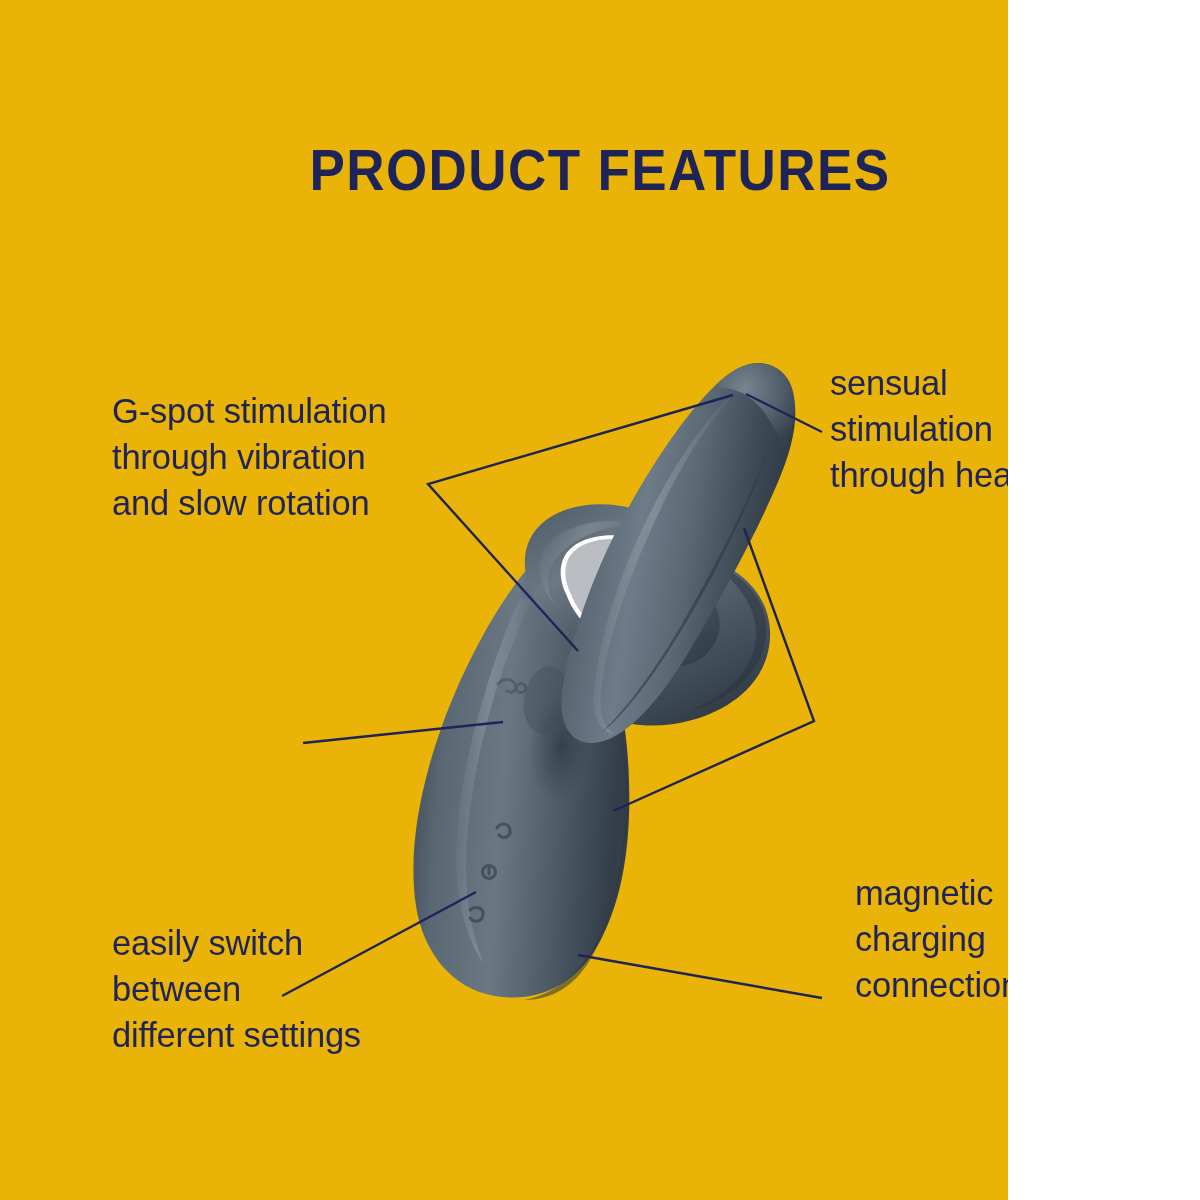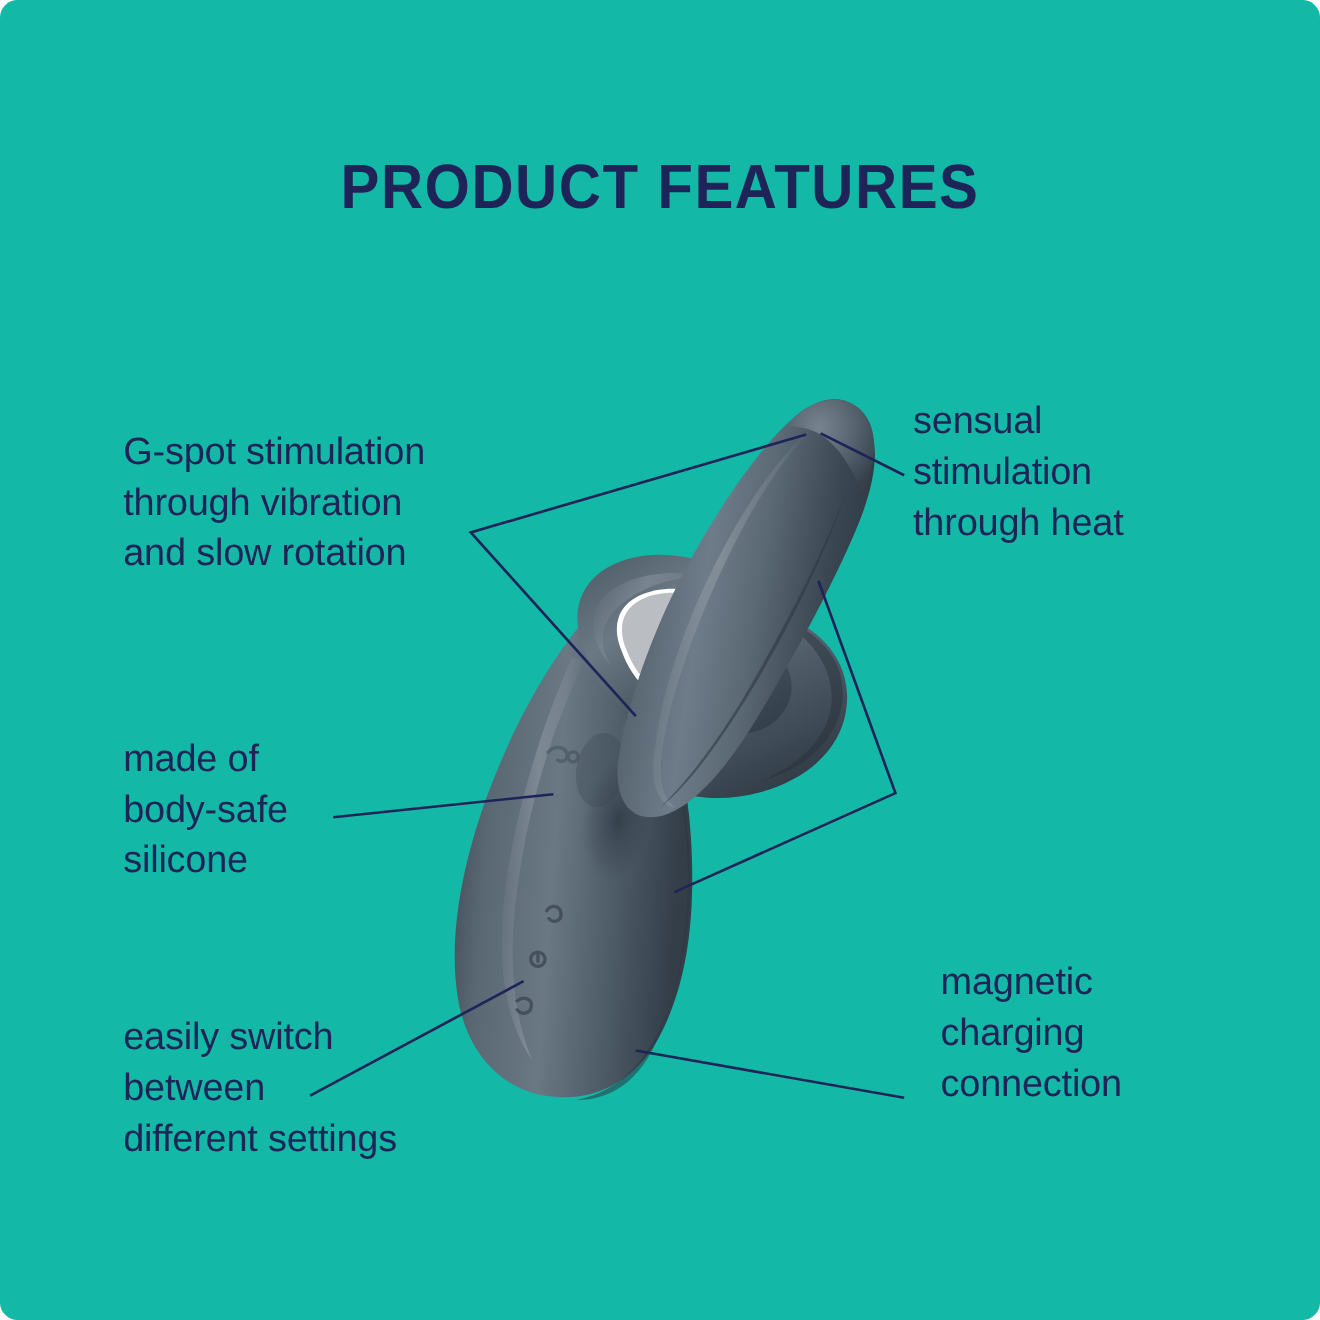--- a/index.html
+++ b/index.html
@@ -2,26 +2,25 @@
 <html><head>
 <meta charset="utf-8">
 <style>
   html, body {
     margin: 0;
     padding: 0;
     background: #ffffff;
   }
   #page {
     position: relative;
-    width: 1200px;
+    width: 1008px;
     height: 1200px;
-    background: #14b8a6;
+    background: #eab308;
     overflow: hidden;
     font-family: "Liberation Sans", sans-serif;
-    border-radius: 16px;
   }
 
   
   #page-title {
     position: absolute;
     top: 103px;
     left: 0;
     width: 1200px;
     text-align: center;
     font-family: "Liberation Sans", sans-serif;
@@ -251,23 +250,20 @@
 
     <polyline class="leader" points="744,528 814,721 613,811"></polyline>
 
     <polyline class="leader" points="578,955 822,998"></polyline>
   </svg>
 
   <div class="callout left" id="callout-gspot">G-spot stimulation
 through vibration
 and slow rotation</div>
 
-  <div class="callout left" id="callout-silicone">made of
-body-safe
-silicone</div>
 
   <div class="callout left" id="callout-switch">easily switch
 between
 different settings</div>
 
   <div class="callout right" id="callout-sensual">sensual
 stimulation
 through heat</div>
 
 

